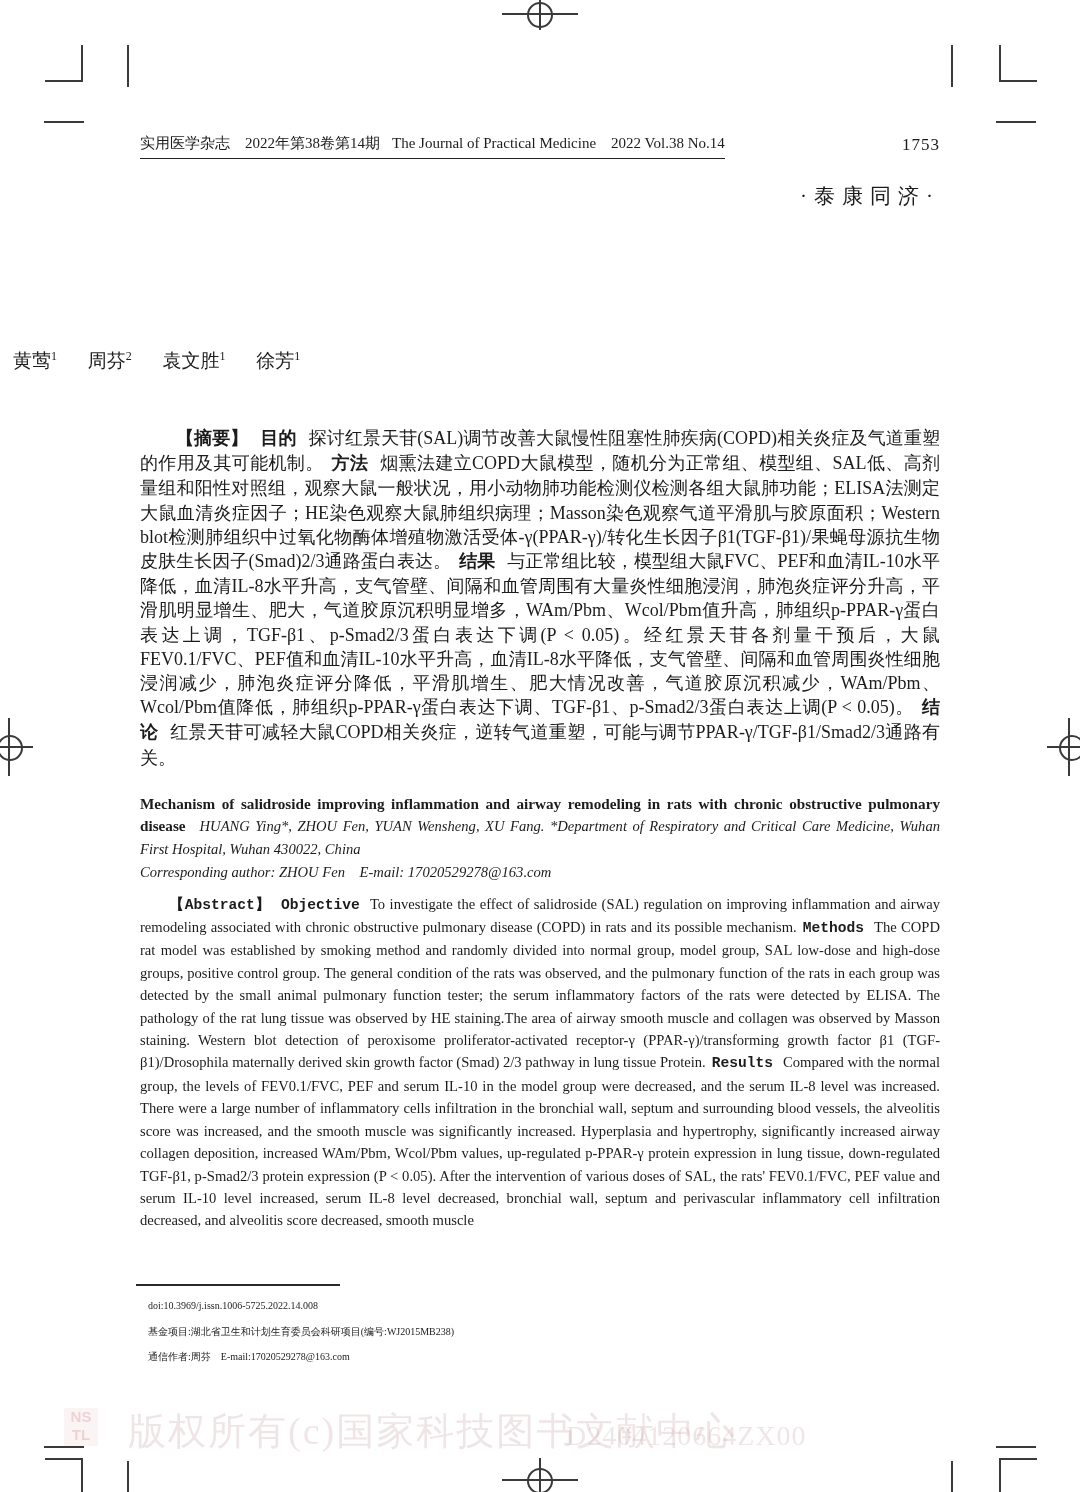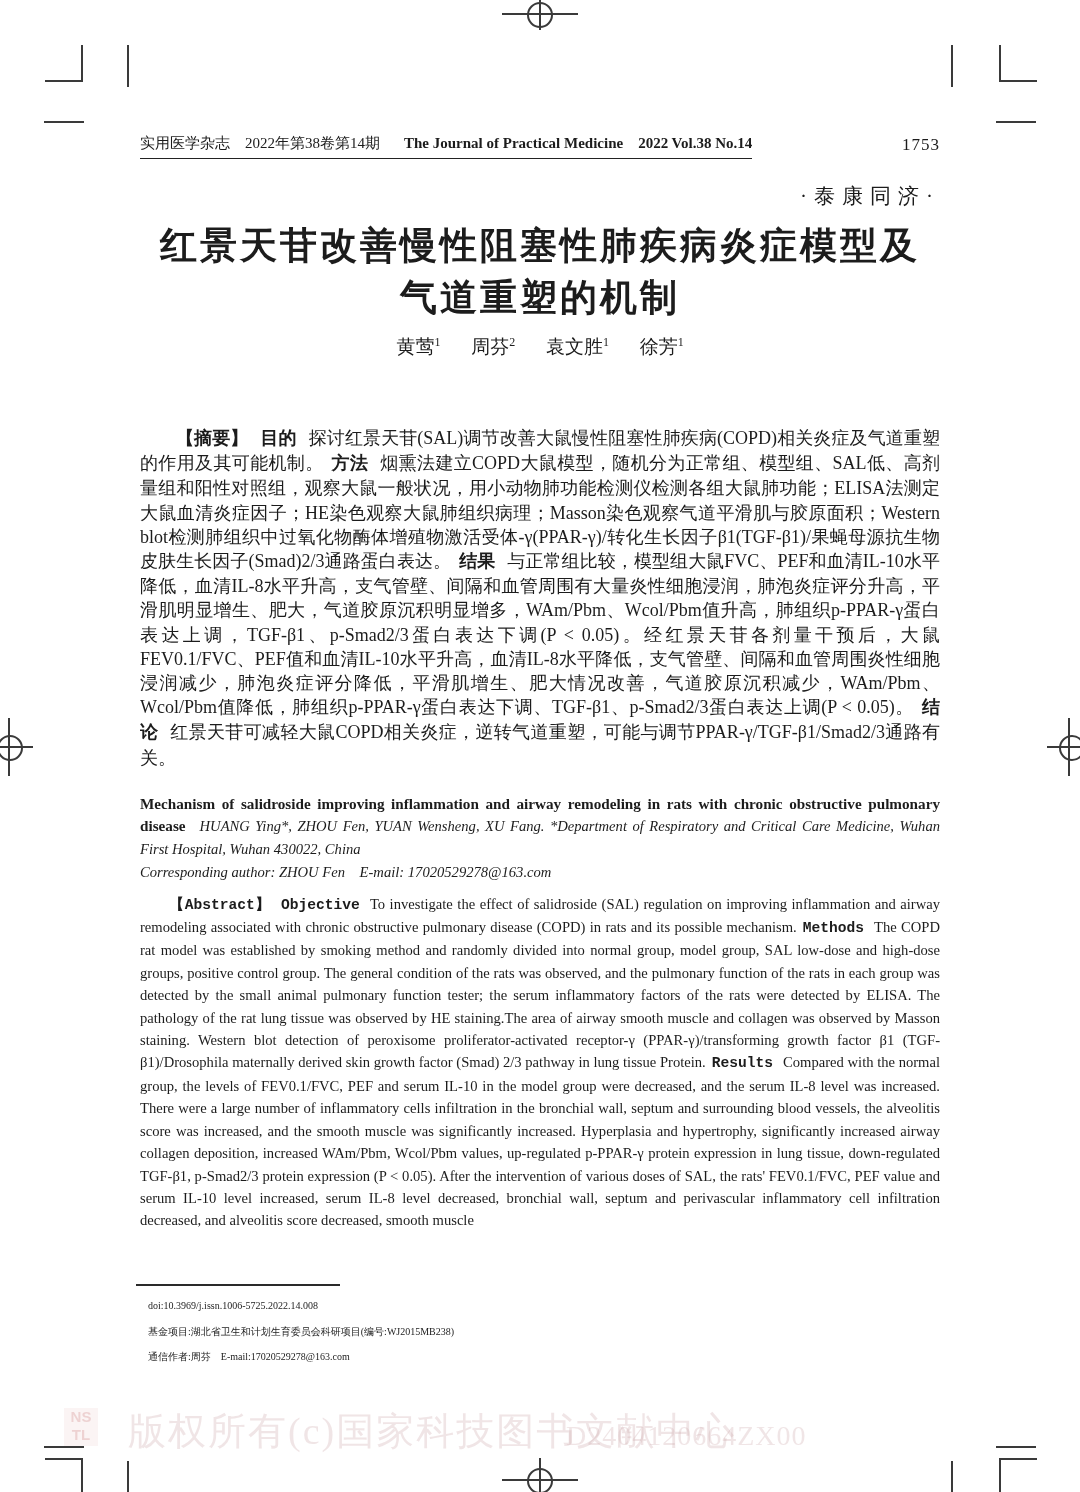--- a/index.html
+++ b/index.html
@@ -34,29 +34,29 @@
   #reg-left-circle{left:-3px;top:735px;}
   #reg-left-h{left:0px;top:746px;width:33px;height:2px;}
   #reg-left-v{left:8px;top:718px;width:2px;height:58px;}
   #reg-right-circle{left:1059px;top:735px;}
   #reg-right-h{left:1047px;top:746px;width:33px;height:2px;}
   #reg-right-v{left:1068px;top:718px;width:2px;height:58px;}
 
   
   .header-row{position:absolute;left:140px;top:134px;width:800px;display:flex;justify-content:space-between;align-items:flex-end;}
   .header-journal{font-size:15px;border-bottom:1.5px solid #222;padding-bottom:5px;white-space:nowrap;}
-  .header-journal .en{margin-left:24px;font-weight:bold;}
+  .header-journal .en{margin-left:12px;}
   .page-number{font-size:17px;letter-spacing:1px;padding-bottom:4px;}
 
   .column-label{position:absolute;right:140px;top:182px;font-size:21px;letter-spacing:7px;font-weight:500;}
 
   
   .article-title{position:absolute;left:0;top:220px;width:100%;text-align:center;
     font-size:37px;font-weight:bold;letter-spacing:3px;line-height:52px;}
-  .authors-row{position:absolute;left:0;top:334px;width:100%;text-align:center;font-size:19px;}
+  .authors-row{position:absolute;left:0;top:348px;width:100%;font-size:19px;}
   .authors-row .author{margin:0 13px;}
   .authors-row sup{font-size:12px;}
   .affiliation{position:absolute;left:0;top:366px;width:100%;text-align:center;font-size:16px;line-height:25px;}
   .affiliation sup{font-size:10px;}
 
   
   .zh-block{position:absolute;left:140px;top:426px;width:800px;height:366px;overflow:hidden;}
   .zh-abstract{font-size:18px;line-height:24.2px;text-align:justify;text-indent:2em;margin:0;}
   .hei{font-family:Liberation Mono, monospace;font-weight:bold;}
   .seg-label{margin-right:12px;}
@@ -123,24 +123,20 @@
 
   <div class="header-row">
     <div class="header-journal">
       <span class="zh">实用医学杂志　2022年第38卷第14期</span><span class="en">The Journal of Practical Medicine　2022 Vol.38 No.14</span>
     </div>
     <div class="page-number">1753</div>
   </div>
 
   <div class="column-label">·泰康同济·</div>
 
-  <div class="article-title">
-    <div>红景天苷改善慢性阻塞性肺疾病炎症模型及</div>
-    <div>气道重塑的机制</div>
-  </div>
 
   <div class="authors-row">
     <span class="author"><span>黄莺</span><sup>1</sup></span>
     <span class="author"><span>周芬</span><sup>2</sup></span>
     <span class="author"><span>袁文胜</span><sup>1</sup></span>
     <span class="author"><span>徐芳</span><sup>1</sup></span>
   </div>
 
 
   <div class="zh-block">

